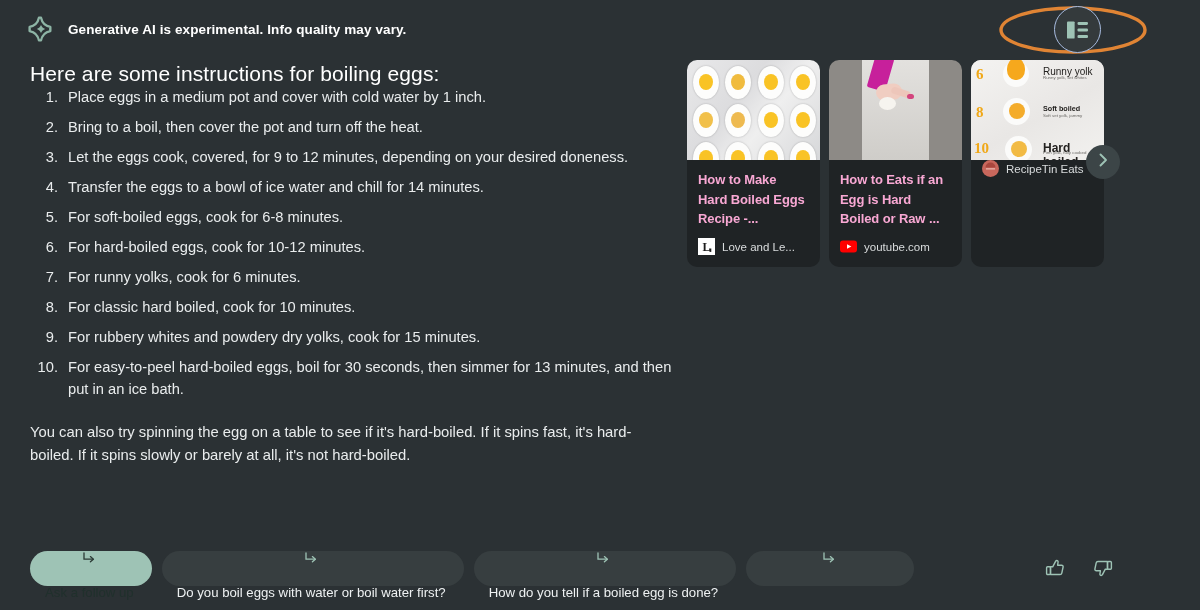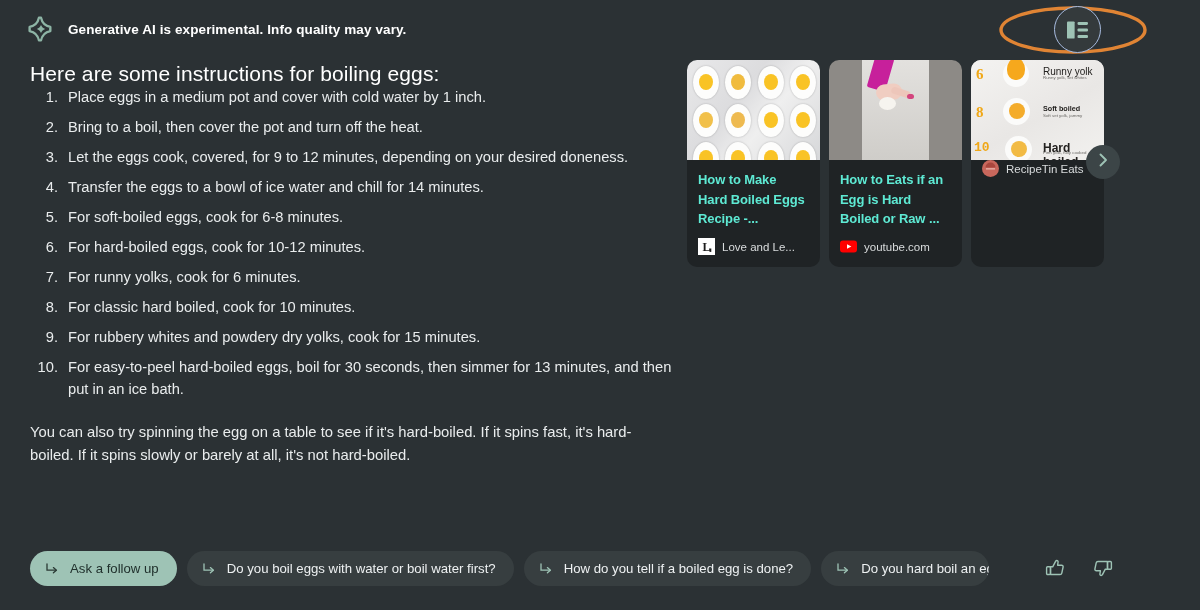--- a/index.html
+++ b/index.html
@@ -74,21 +74,21 @@
   }
   .card {
     width: 133px; height: 207px;
     background: #1f2325; border-radius: 10px;
     overflow: hidden; cursor: pointer;
     display: flex; flex-direction: column;
   }
   .card-thumb { width: 133px; height: 100px; position: relative; overflow: hidden; }
   .card-body { padding: 10px 11px 0 11px; flex: 1 1 auto; }
   .card-title {
-    font-size: 13px; color: #5eead4; line-height: 19.5px;
+    font-size: 13px; color: #f9a8d4; line-height: 19.5px;
     font-weight: bold; letter-spacing: -.1px;
   }
   .card-source {
     display: flex; align-items: center; gap: 7px;
     padding: 0 11px 12px 11px;
   }
   .favicon { width: 17px; height: 17px; flex: 0 0 17px; border-radius: 3px; }
   .favicon.round { border-radius: 50%; }
   .source-name {
     font-size: 11.5px; color: #d9dcdd; white-space: nowrap;
@@ -102,23 +102,23 @@
     cursor: pointer; z-index: 5;
   }
 
   
   .chipbar {
     position: absolute; left: 30px; top: 551px;
     display: flex; align-items: center; gap: 10px;
   }
   .chip {
     height: 35px; border-radius: 18px;
-    display: flex; align-items: center; gap: 11px;
+    display: flex; align-items: center; gap: 20px;
     padding: 0 18px 0 15px;
-    font-size: 13.2px; white-space: nowrap; cursor: pointer;
+    font-size: 13.2px; white-space: nowrap; cursor: pointer; flex-direction: column;
   }
   .chip.primary { background: #9ec3b5; color: #20302c; }
   .chip.secondary { background: #373e40; color: #eef1f2; align-items: center; }
   .chip .arrow { width: 14px; height: 14px; flex: 0 0 14px; }
   .chip.clipped { max-width: 168px; overflow: hidden; }
 
   .feedback {
     position: absolute; left: 1030px; top: 557px;
     display: flex; align-items: center; gap: 26px;
     background: #2b3134; padding-left: 14px;
@@ -287,21 +287,21 @@
         <div style="position:absolute;left:36px;top:-2px;width:18px;height:22px;background:#f6a81d;border-radius:50% 50% 45% 45%;"></div>
         <div style="position:absolute;left:72px;top:6px;font-size:10px;font-weight:normal;color:#23211f;">Runny yolk</div>
         <div style="position:absolute;left:72px;top:15px;font-size:4.4px;color:#6a6865;width:58px;">Runny yolk, set whites</div>
 
         <div style="position:absolute;left:5px;top:44px;font-size:15px;font-weight:bold;color:#f0a818;font-family:'Liberation Serif',serif;">8</div>
         <div style="position:absolute;left:32px;top:38px;width:27px;height:27px;border-radius:50%;background:#fbfbfa;"></div>
         <div style="position:absolute;left:38px;top:43px;width:16px;height:16px;border-radius:50%;background:#f4ac2b;"></div>
         <div style="position:absolute;left:72px;top:44px;font-size:7.2px;font-weight:bold;color:#23211f;">Soft boiled</div>
         <div style="position:absolute;left:72px;top:53px;font-size:4.4px;color:#6a6865;width:58px;">Soft set yolk, jammy</div>
 
-        <div style="position:absolute;left:3px;top:80px;font-size:13px;font-weight:bold;color:#f0a818;font-family:Liberation Mono, monospace;">10</div>
+        <div style="position:absolute;left:3px;top:80px;font-size:15px;font-weight:bold;color:#f0a818;font-family:Liberation Serif, serif;">10</div>
         <div style="position:absolute;left:34px;top:76px;width:27px;height:27px;border-radius:50%;background:#fbfbfa;"></div>
         <div style="position:absolute;left:40px;top:81px;width:16px;height:16px;border-radius:50%;background:#f2bb45;"></div>
         <div style="position:absolute;left:72px;top:81px;font-size:12px;font-weight:bold;color:#23211f;">Hard boiled</div>
         <div style="position:absolute;left:72px;top:90px;font-size:4.4px;color:#6a6865;width:58px;">Firm yolk, fully cooked</div>
       </div>
       <div class="card-source">
         <span class="favicon round">
           <svg viewBox="0 0 17 17" width="17" height="17">
             <circle cx="8.5" cy="8.5" r="8.5" fill="#c8675c"></circle>
             <path d="M3.5 7.5a5 5 0 0 1 10 0z" fill="#a9463d"></path>

